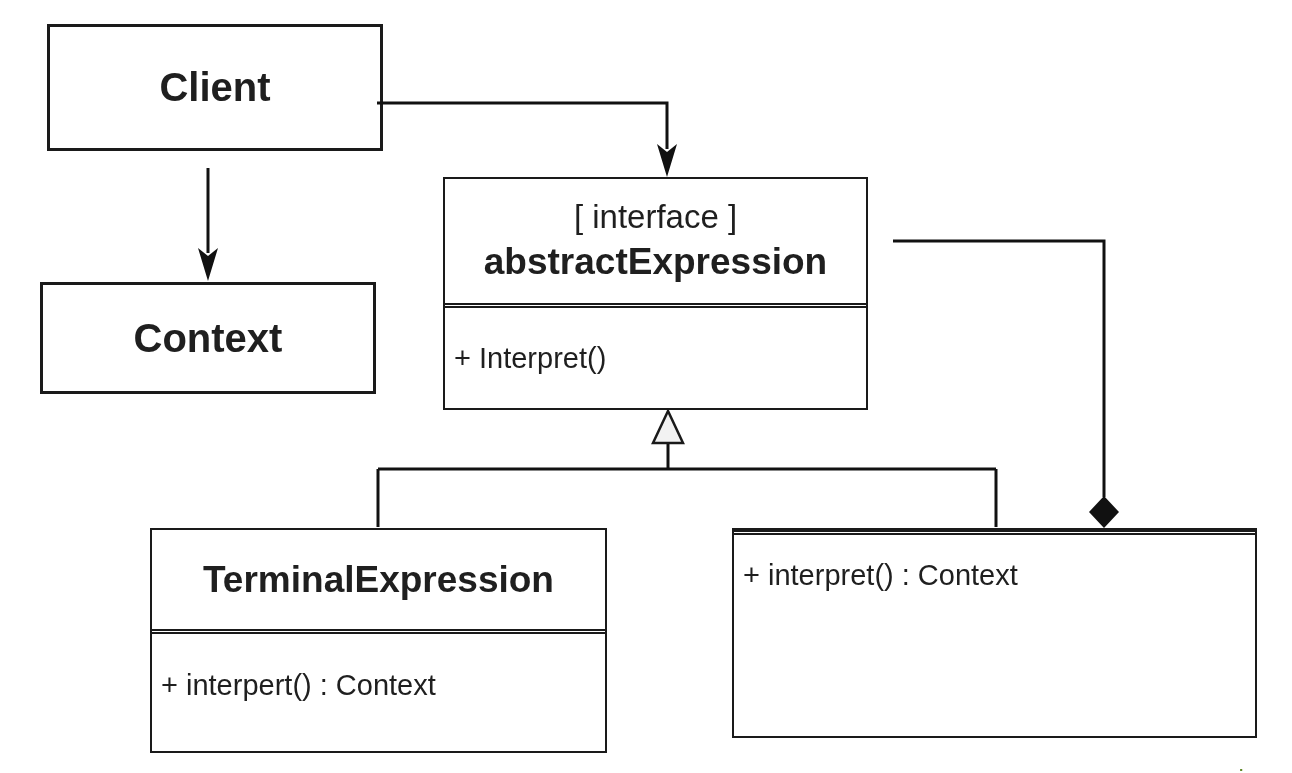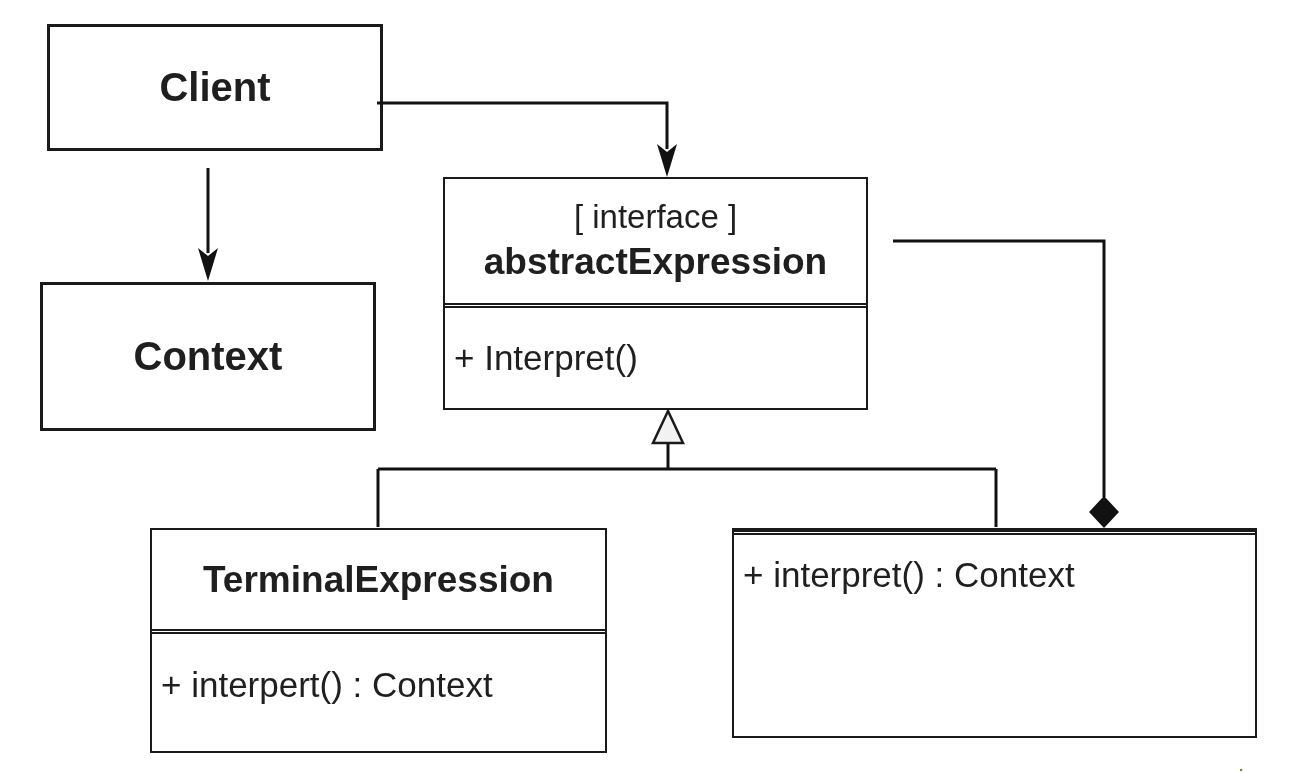--- a/index.html
+++ b/index.html
@@ -43,26 +43,26 @@
   .divider {
     height: 1px;
     background: #ffffff;
     border-top: 2px solid #1a1a1a;
     border-bottom: 2px solid #1a1a1a;
   }
   .box-body {
     display: flex;
     align-items: center;
     padding-left: 9px;
-    font-size: 35px;
+    font-size: 29px;
     font-weight: 400;
   }
 
   #client  { left: 40px;  top: 24px;  width: 336px; height: 127px; margin-left: 7px; }
-  #context { left: 40px;  top: 282px; width: 336px; height: 149px; }
+  #context { left: 40px;  top: 282px; width: 336px; height: 112px; }
 
   #abstract { left: 443px; top: 177px; width: 425px; height: 233px; }
   #abstract .box-header { height: 124px; }
   #abstract .box-body   { height: 100px; }
 
   #terminal { left: 150px; top: 528px; width: 457px; height: 225px; }
   #terminal .box-header { height: 99px; }
   #terminal .box-body   { height: 102px; border-radius: 29px; }
 
   #nonterminal { left: 732px; top: 528px; width: 525px; height: 210px; }

